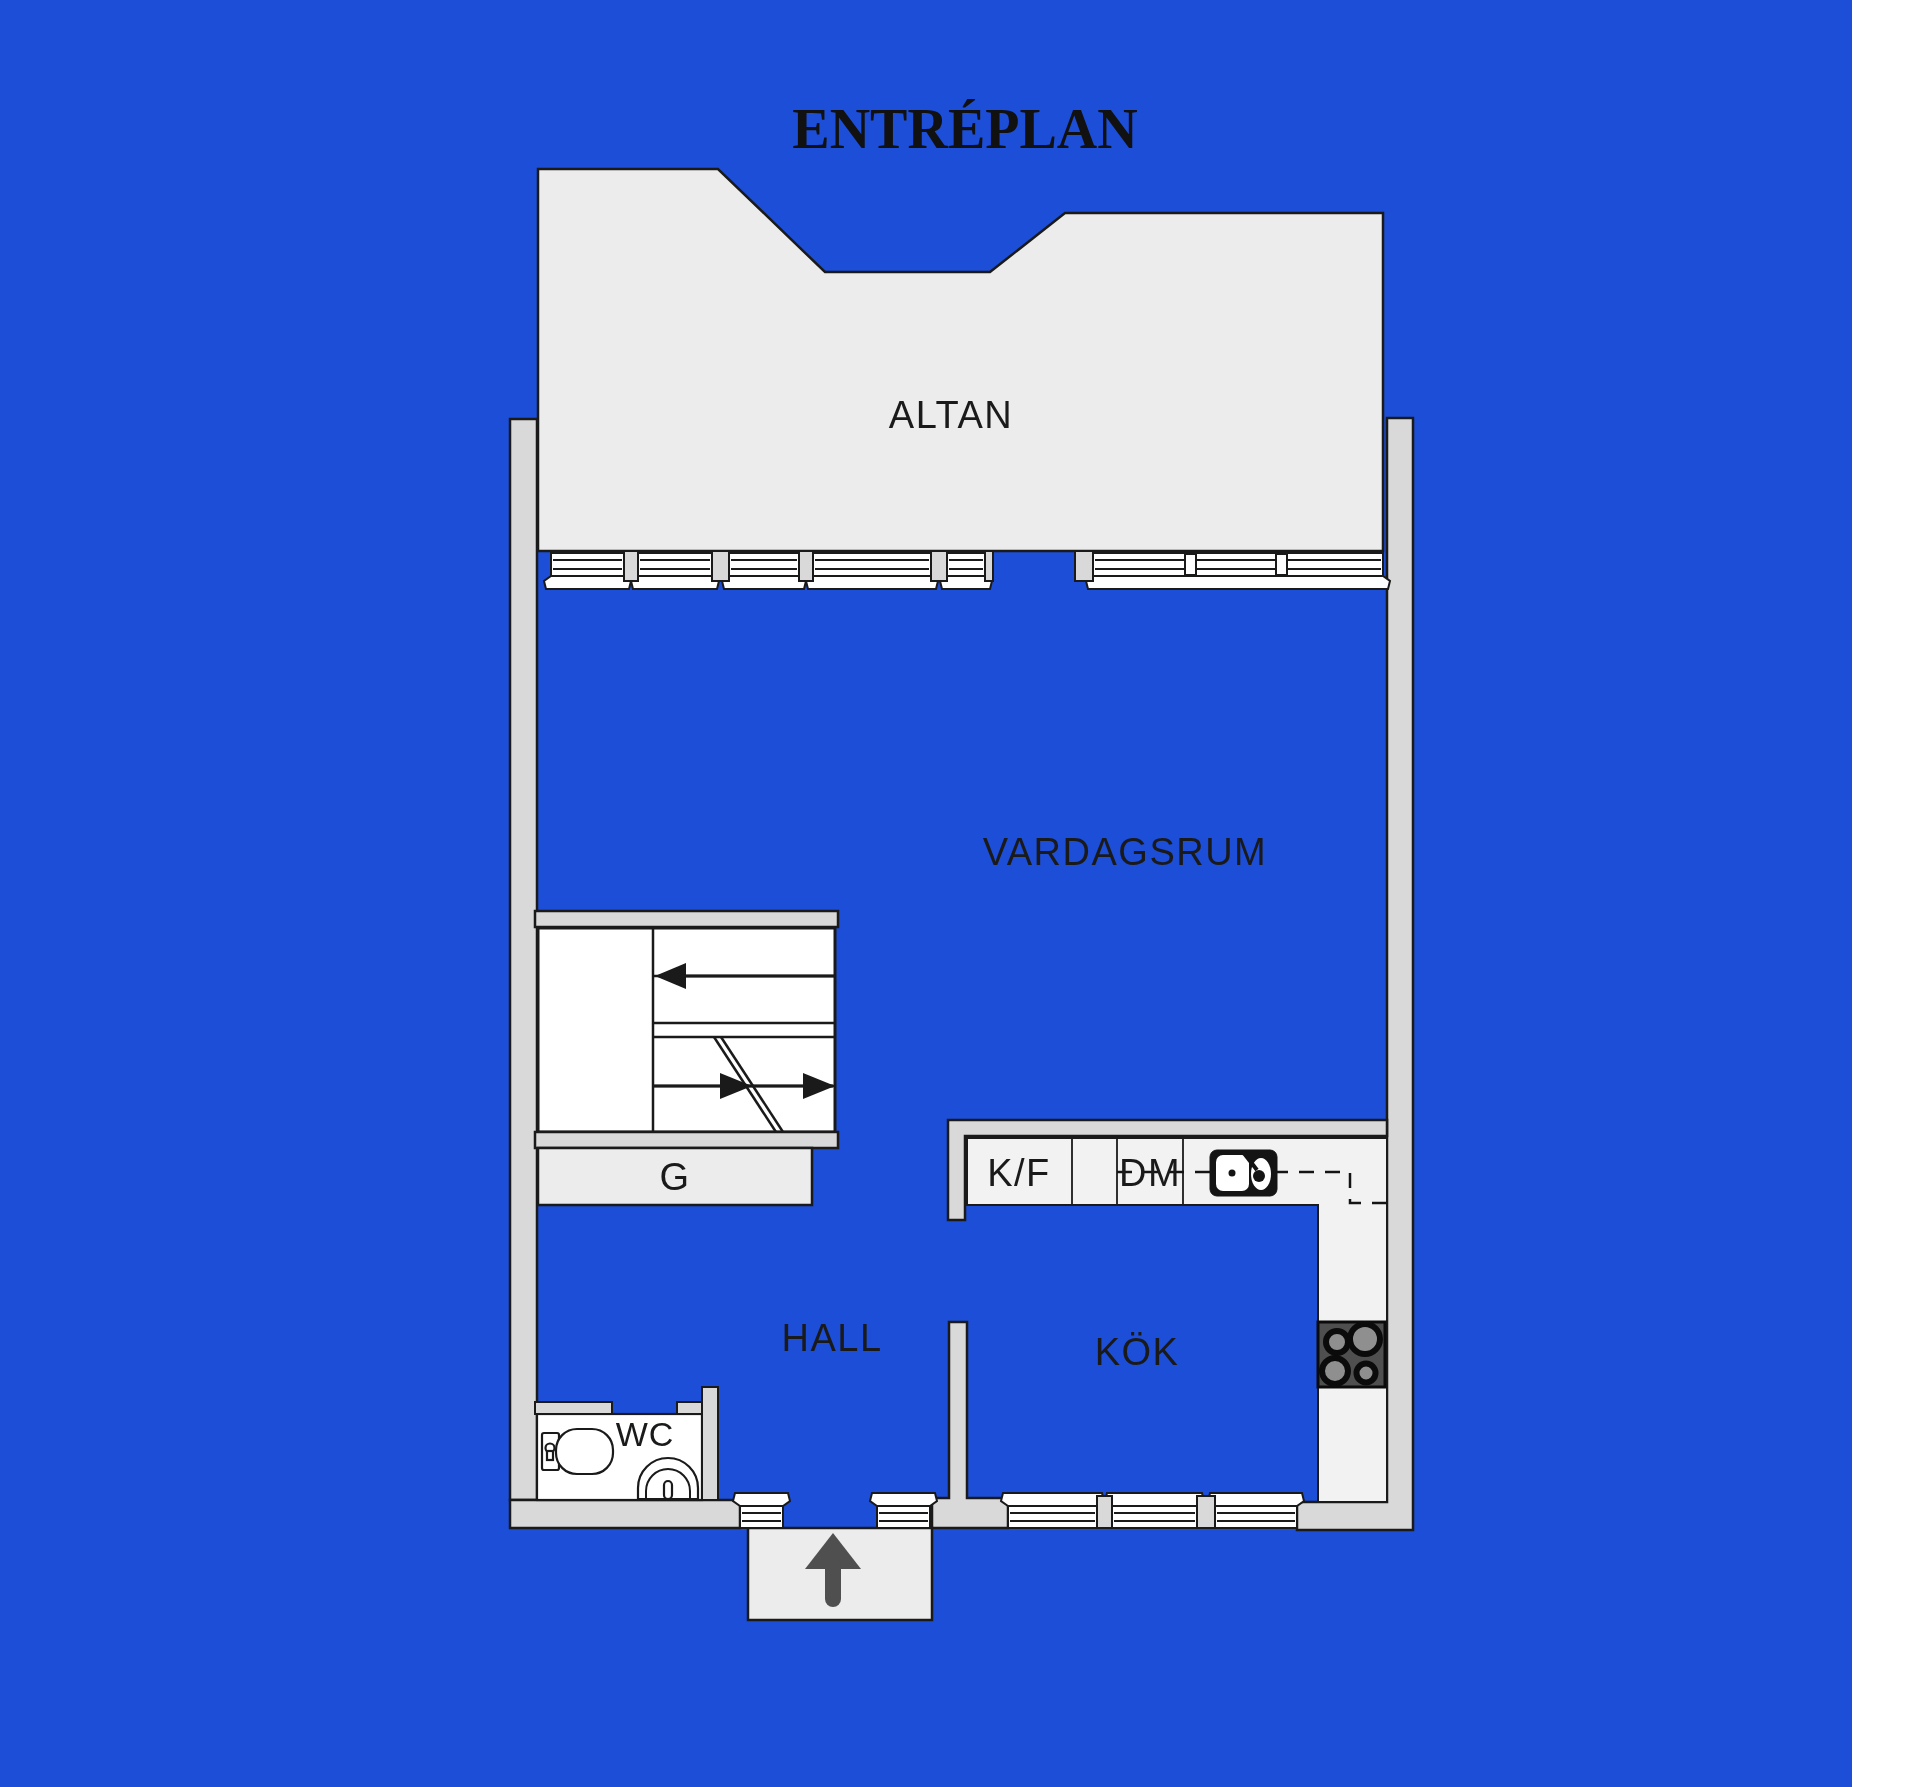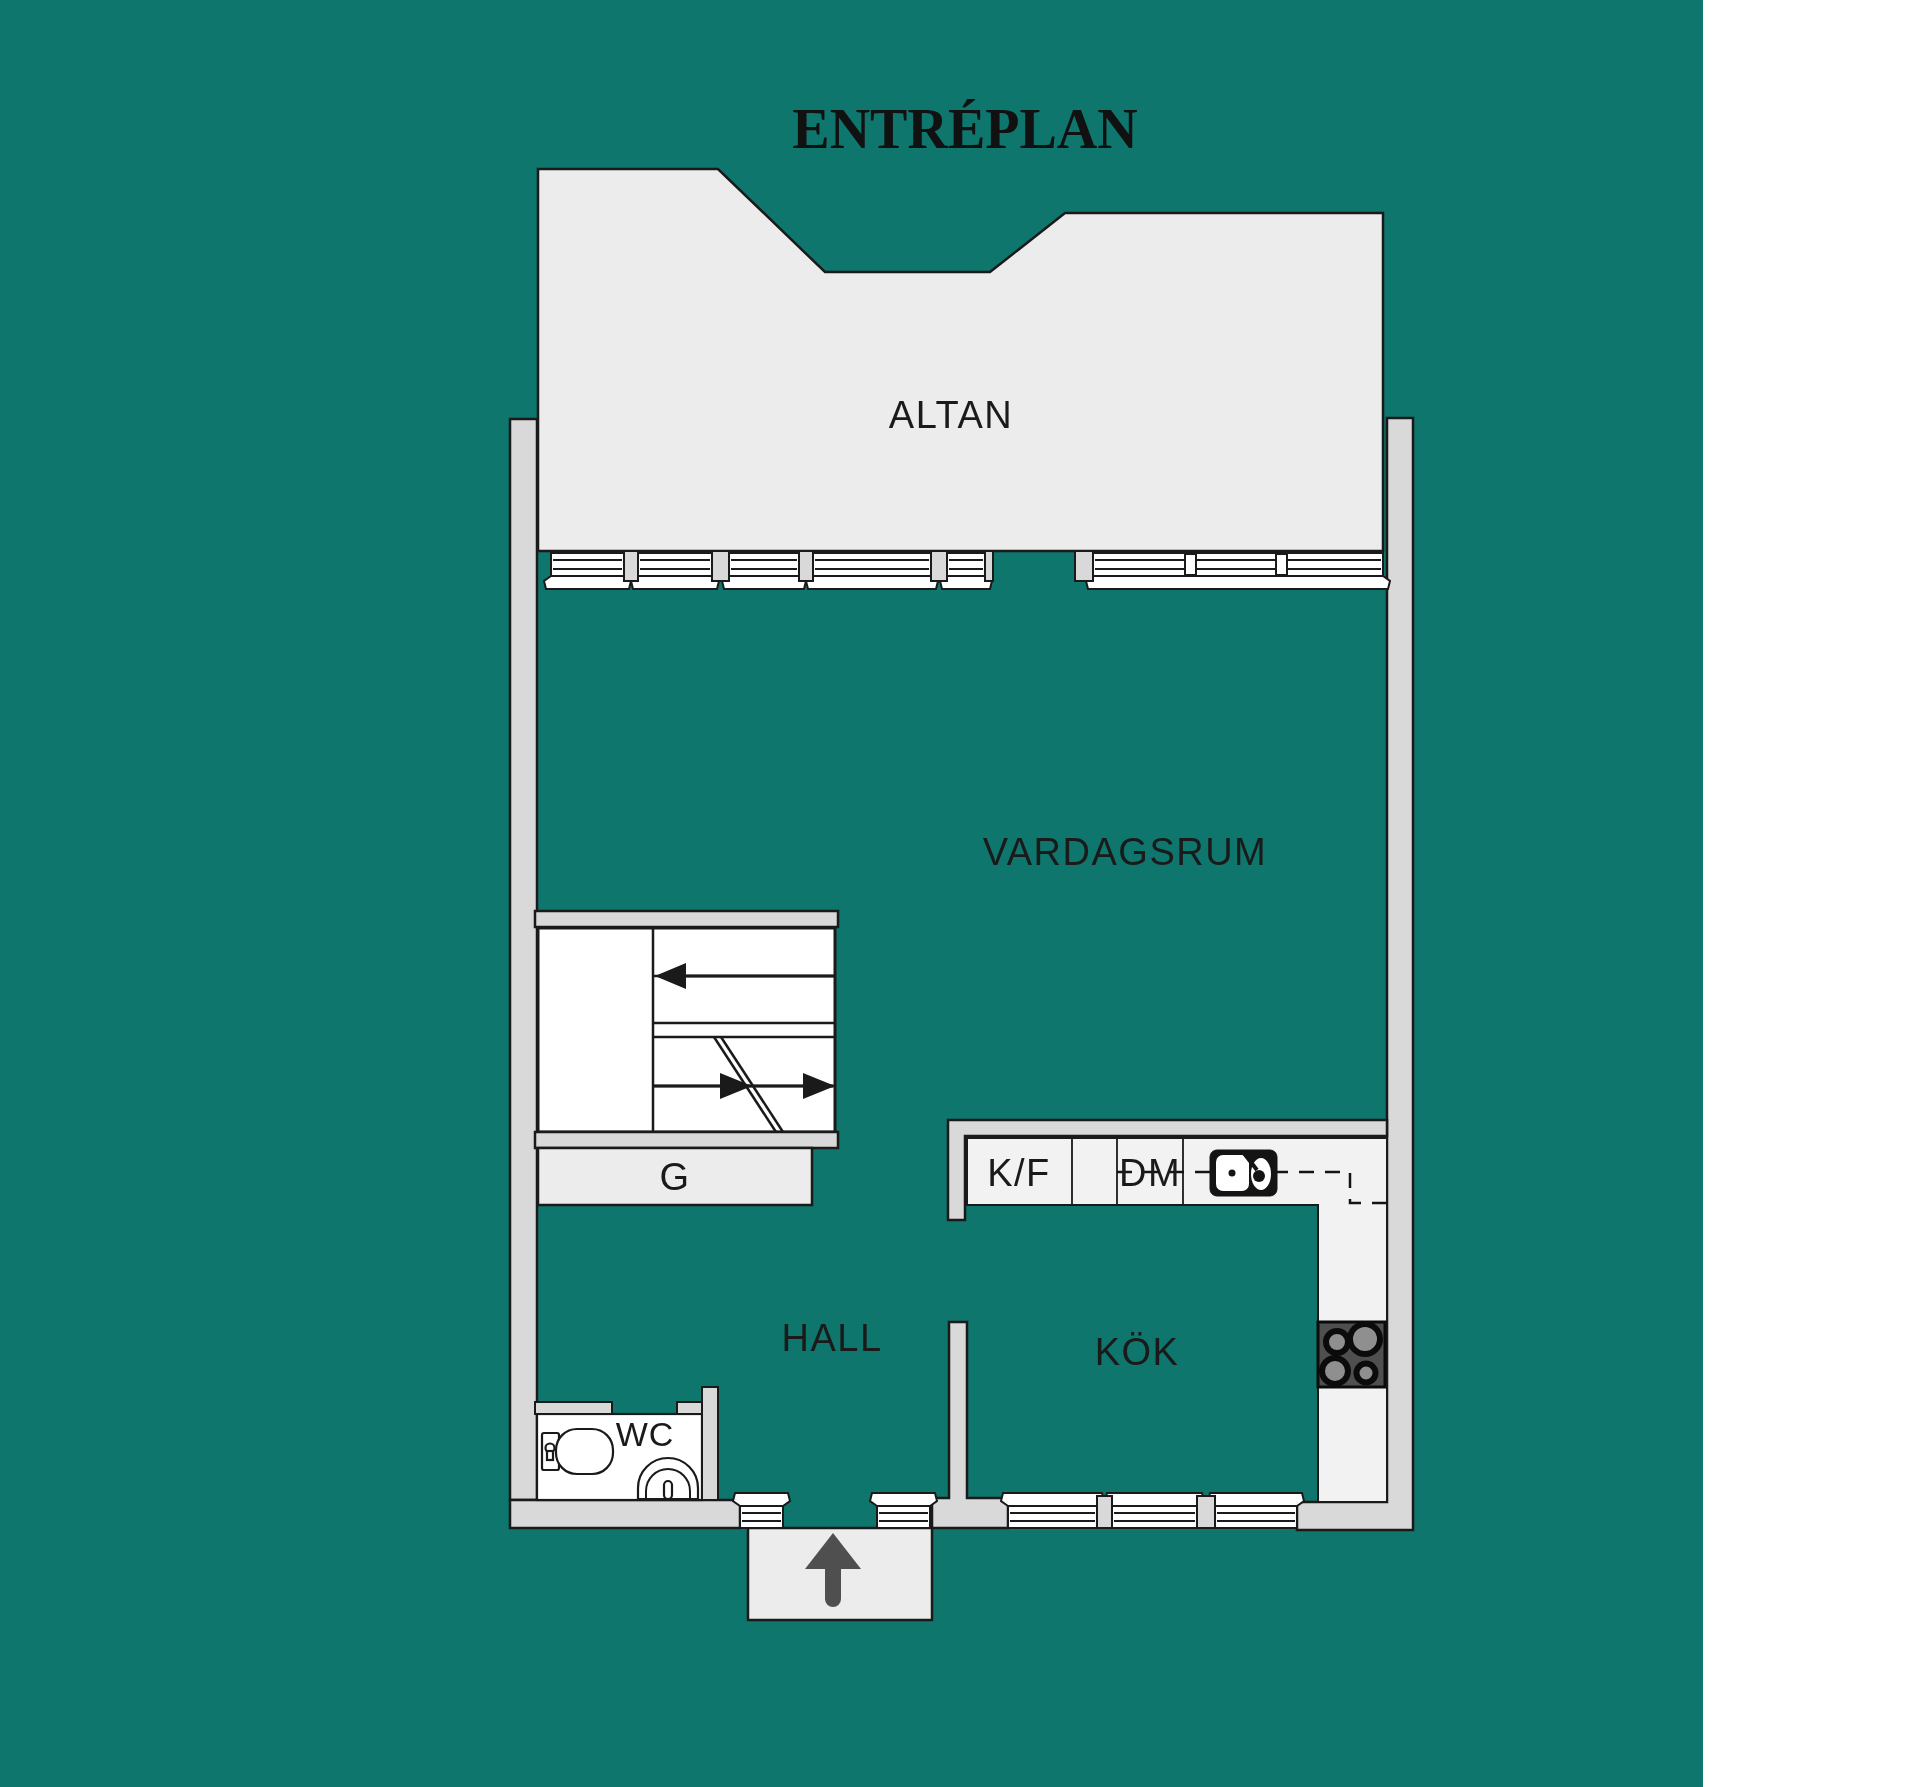--- a/index.html
+++ b/index.html
@@ -1,16 +1,16 @@
 <!DOCTYPE html>
 <html><head>
 <meta charset="utf-8">
 <style>
   html,body{margin:0;padding:0;background:#ffffff;}
-  .page{position:relative;width:1703px;height:1787px;background:#0f766e;overflow:hidden;}
+  .page{position:relative;width:1852px;height:1787px;background:#1d4ed8;overflow:hidden;}
   svg{display:block;}
   .wall{fill:#d9d9d9;stroke:#1a1a1a;stroke-width:2.5;}
   .thinwall{fill:#d9d9d9;stroke:#1a1a1a;stroke-width:2;}
   .area{fill:#ececec;stroke:#1a1a1a;stroke-width:2.5;}
   .counter{fill:#f2f2f2;stroke:#1a1a1a;stroke-width:2;}
   .win{fill:#ffffff;stroke:#1a1a1a;stroke-width:2;}
   .winline{stroke:#1a1a1a;stroke-width:1.8;}
   .post{fill:#d9d9d9;stroke:#1a1a1a;stroke-width:2;}
   .fixture{fill:#ffffff;stroke:#1a1a1a;stroke-width:2.2;}
   .stair{fill:#ffffff;stroke:#1a1a1a;stroke-width:3;}

